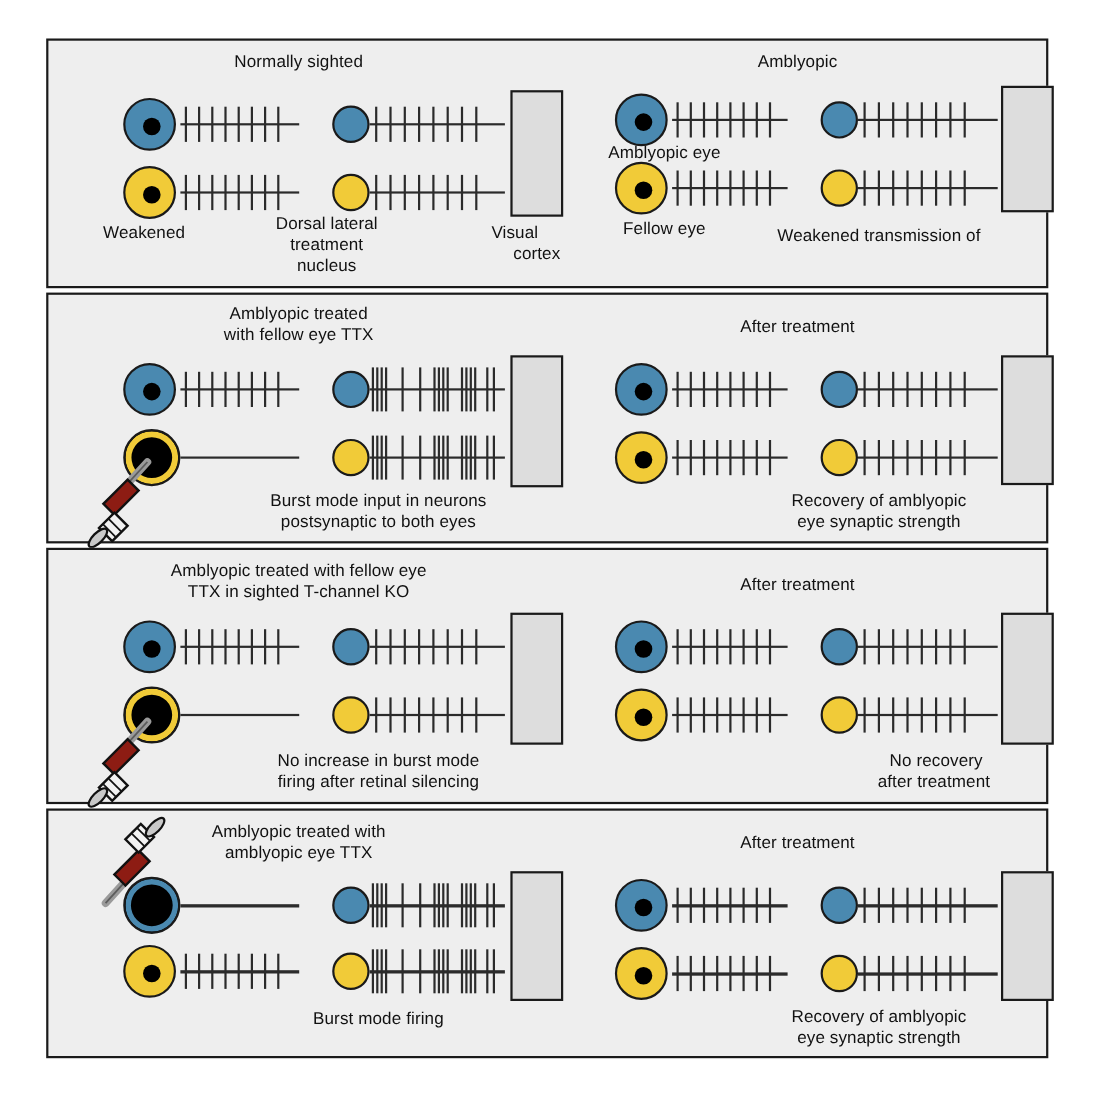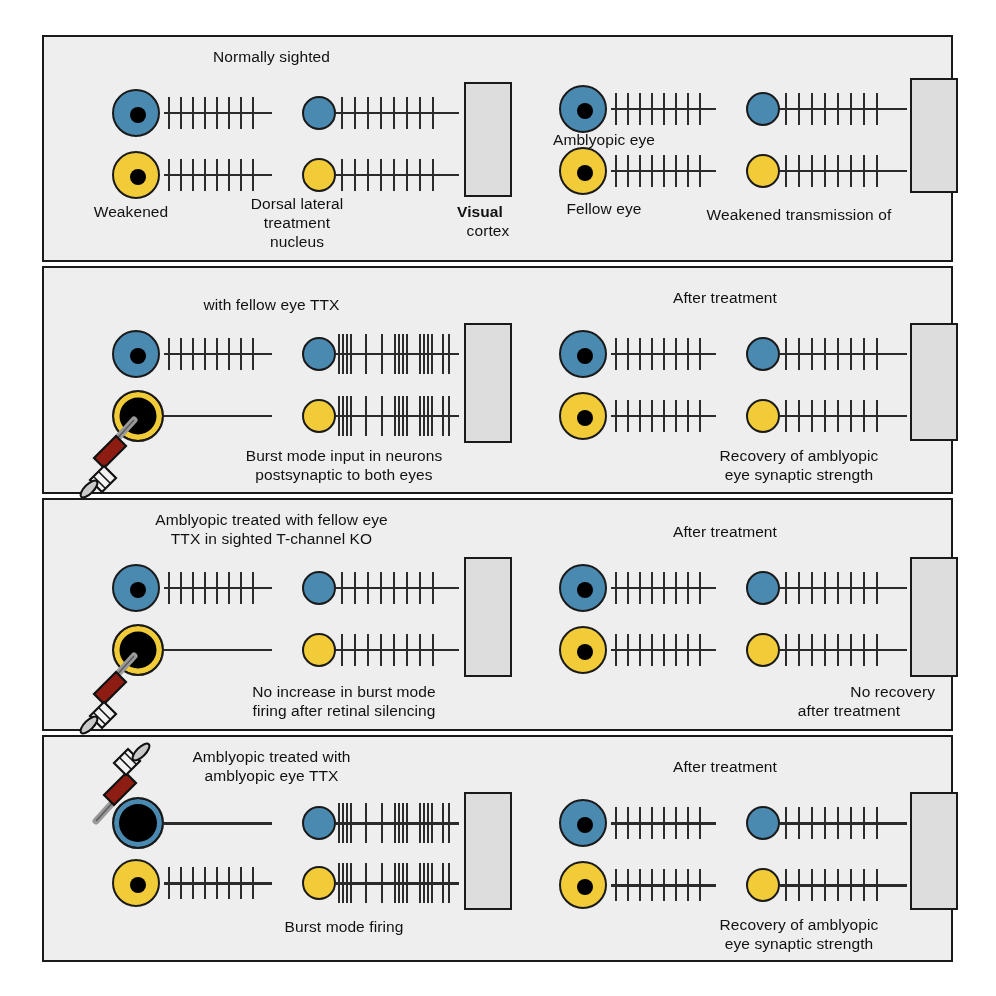--- a/index.html
+++ b/index.html
@@ -129,25 +129,26 @@
         <div class="spike" style="left:349px;top:14px;height:32px;"></div>
         <div class="spike" style="left:362px;top:14px;height:32px;"></div>
         <div class="spike" style="left:375px;top:14px;height:32px;"></div>
         <div class="spike" style="left:388px;top:14px;height:32px;"></div>
       </div>
 
       <div class="cap" style="left:22px;top:165px;width:130px;">Weakened</div>
       <div class="cap" style="left:168px;top:157px;width:170px;">Dorsal lateral</div>
       <div class="cap" style="left:168px;top:176px;width:170px;">treatment</div>
       <div class="cap" style="left:168px;top:195px;width:170px;">nucleus</div>
-      <div class="cap" style="left:376px;top:165px;width:120px;font-weight:bold;">Visual</div>
+      <div class="cap" style="left:364px;top:165px;width:120px;">Visual</div>
       <div class="cap" style="left:384px;top:184px;width:120px;">cortex</div>
     </div>
 
     <div class="half right">
+      <div class="ptitle" style="top:10px;">Amblyopic</div>
 
       <div class="circuit" style="left:0;top:42px;width:452px;">
         <div class="eye blue" style="left:60px;top:6px;width:48px;height:48px;">
           <div class="pupil" style="left:16px;top:16px;width:16px;height:16px;"></div>
         </div>
         <div class="axon" style="left:112px;top:29px;width:105px;"></div>
         <div class="spike" style="left:116px;top:14px;height:32px;"></div>
         <div class="spike" style="left:128px;top:14px;height:32px;"></div>
         <div class="spike" style="left:140px;top:14px;height:32px;"></div>
         <div class="spike" style="left:152px;top:14px;height:32px;"></div>
@@ -208,20 +209,21 @@
 
       <div class="cap" style="left:10px;top:93px;width:190px;">Amblyopic eye</div>
       <div class="cap" style="left:10px;top:162px;width:190px;">Fellow eye</div>
       <div class="cap" style="left:150px;top:168px;width:300px;">Weakened transmission of</div>
     </div>
   </div>
 
   <div class="panel r2">
 
     <div class="half left">
+      <div class="ptitle" style="top:8px;">Amblyopic treated</div>
       <div class="ptitle" style="top:27px;">with fellow eye TTX</div>
 
       <div class="circuit" style="left:0;top:56px;width:455px;">
         <div class="eye blue" style="left:68px;top:6px;width:48px;height:48px;">
           <div class="pupil" style="left:16px;top:16px;width:16px;height:16px;"></div>
         </div>
         <div class="axon" style="left:120px;top:29px;width:108px;"></div>
         <div class="spike" style="left:124px;top:14px;height:32px;"></div>
         <div class="spike" style="left:136px;top:14px;height:32px;"></div>
         <div class="spike" style="left:148px;top:14px;height:32px;"></div>
@@ -508,21 +510,21 @@
         <div class="spike" style="left:286px;top:14px;height:32px;"></div>
         <div class="spike" style="left:299px;top:14px;height:32px;"></div>
         <div class="spike" style="left:312px;top:14px;height:32px;"></div>
         <div class="spike" style="left:325px;top:14px;height:32px;"></div>
         <div class="spike" style="left:338px;top:14px;height:32px;"></div>
         <div class="spike" style="left:351px;top:14px;height:32px;"></div>
         <div class="spike" style="left:364px;top:14px;height:32px;"></div>
         <div class="spike" style="left:377px;top:14px;height:32px;"></div>
       </div>
 
-      <div class="cap" style="left:236px;top:182px;width:200px;text-align:right;">No recovery</div>
+      <div class="cap" style="left:252px;top:182px;width:200px;">No recovery</div>
       <div class="cap" style="left:250px;top:201px;width:200px;">after treatment</div>
     </div>
   </div>
 
   <div class="panel r4">
 
     <div class="half left">
       <div class="ptitle" style="top:10px;">Amblyopic treated with</div>
       <div class="ptitle" style="top:29px;">amblyopic eye TTX</div>
 

